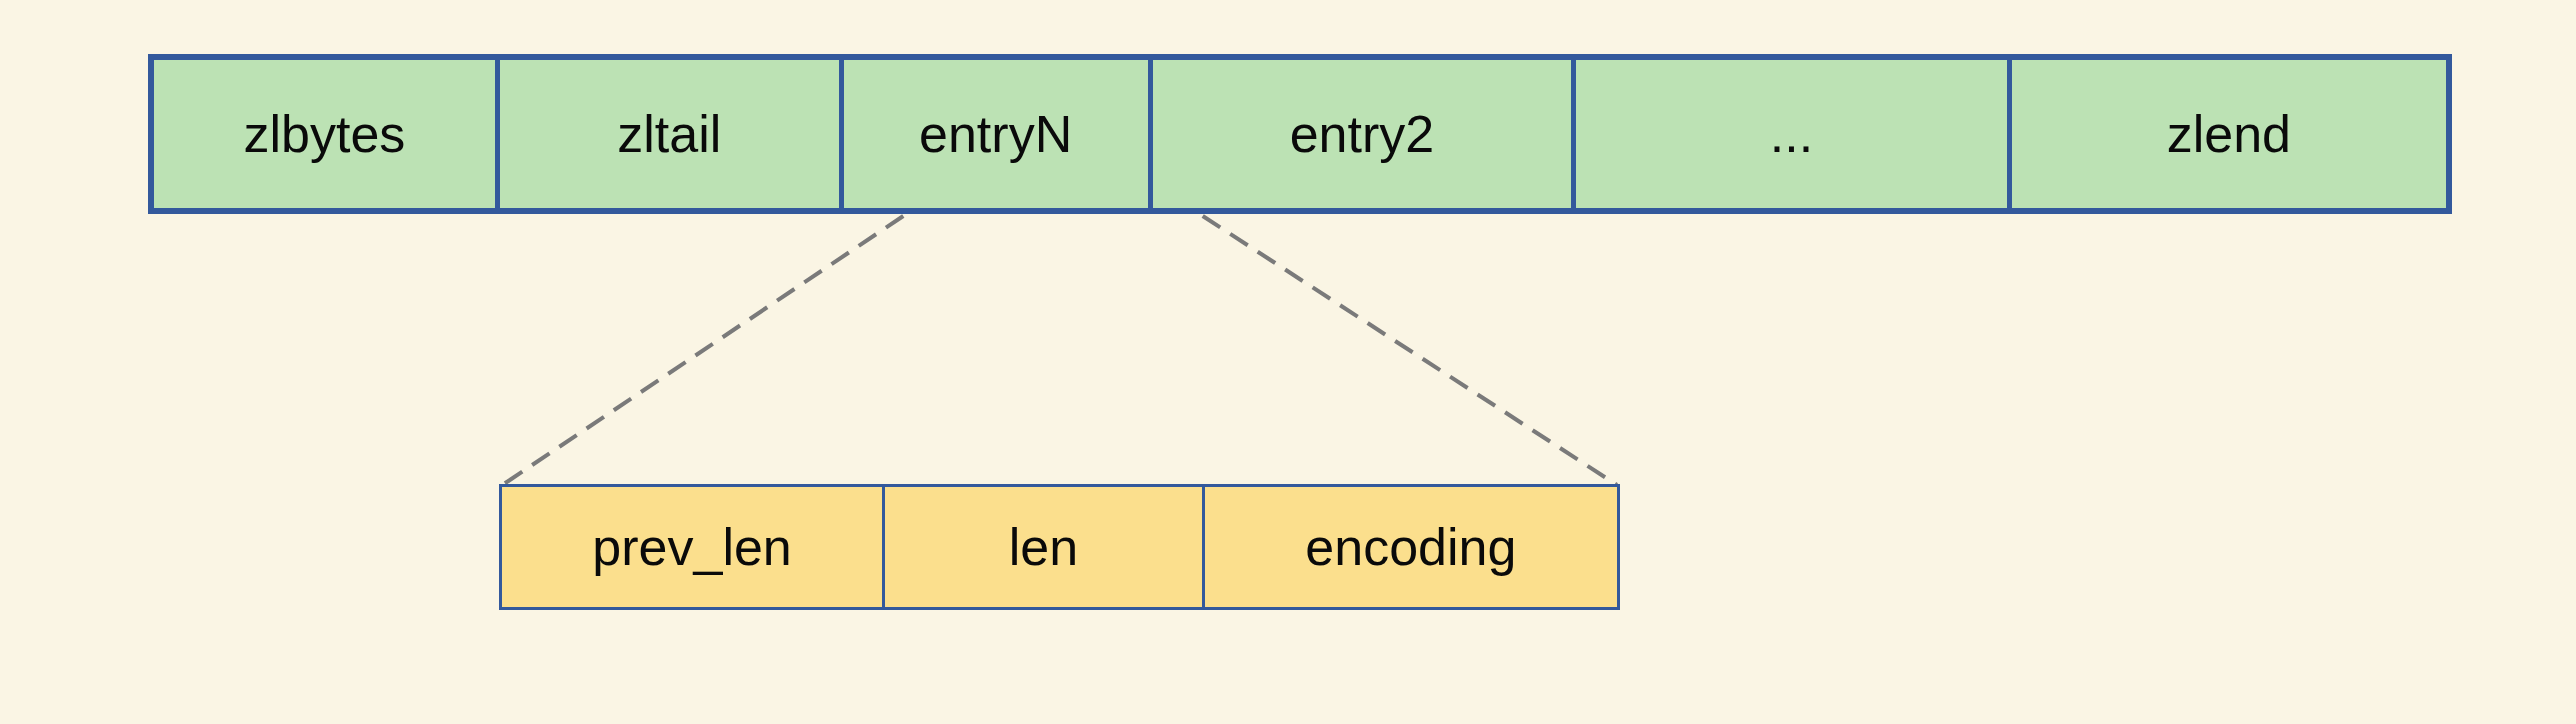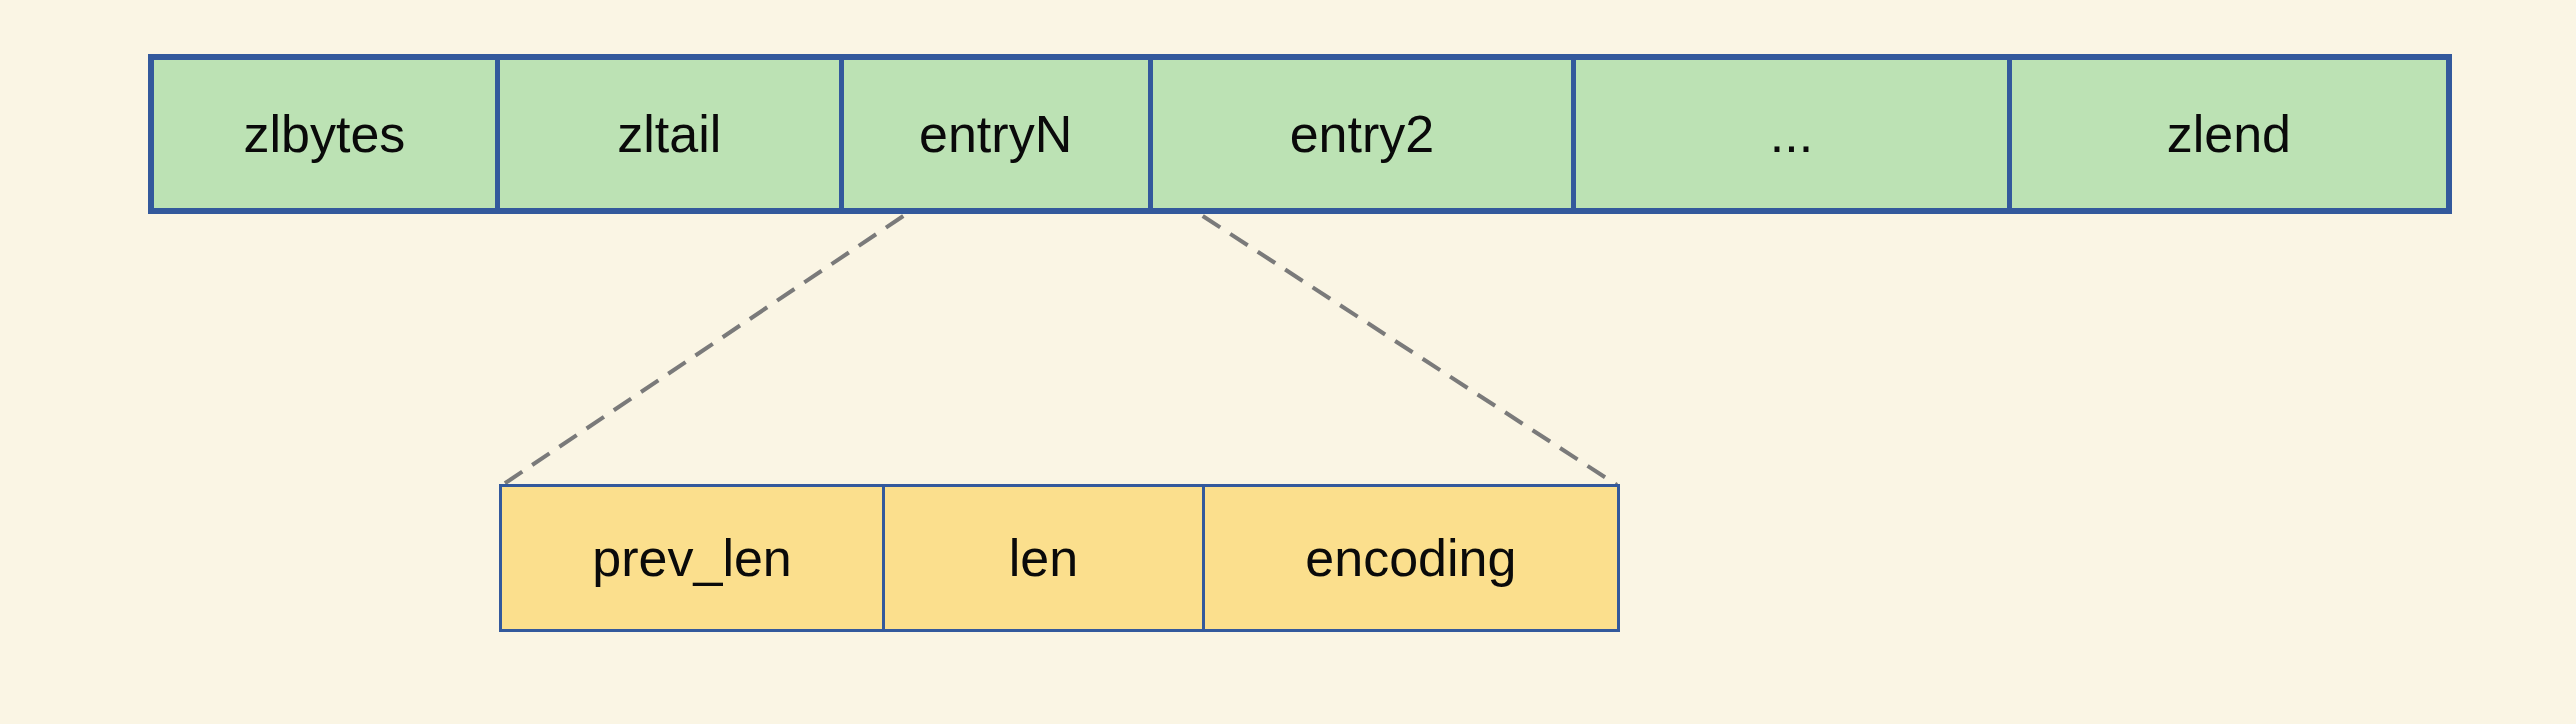--- a/index.html
+++ b/index.html
@@ -46,21 +46,21 @@
     width: 2304px;
     height: 160px;
     border: 6.7px solid var(--border);
   }
   .ziplist-row .cell { background: var(--ziplist-fill); }
   .ziplist-row .cell + .cell { border-left: 5.2px solid var(--border); }
   .entry-row {
     left: 499px;
     top: 484px;
     width: 1121px;
-    height: 148px;
+    height: 126px;
     border: 3.7px solid var(--border);
   }
   .entry-row .cell { background: var(--entry-fill); }
   .entry-row .cell + .cell { border-left: 3.7px solid var(--border); }
   .connectors {
     position: absolute;
     left: 0;
     top: 0;
     width: 2576px;
     height: 724px;

